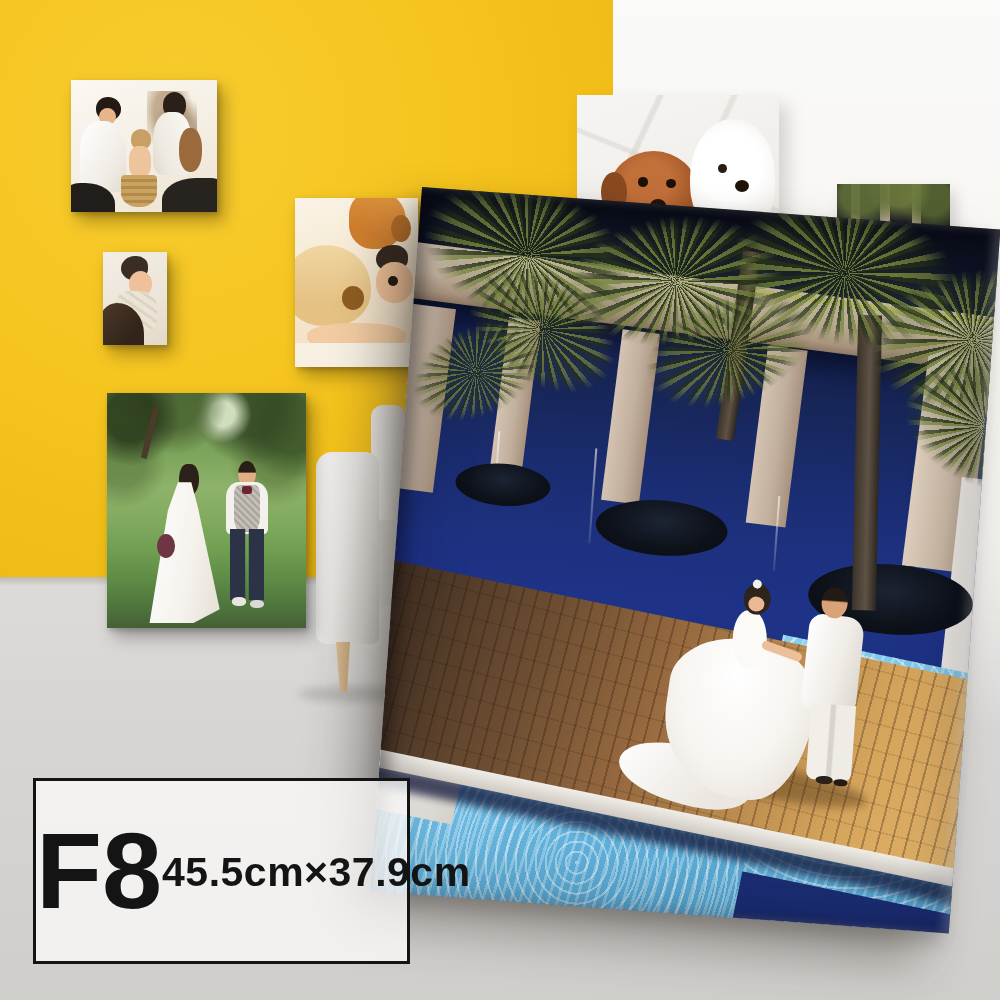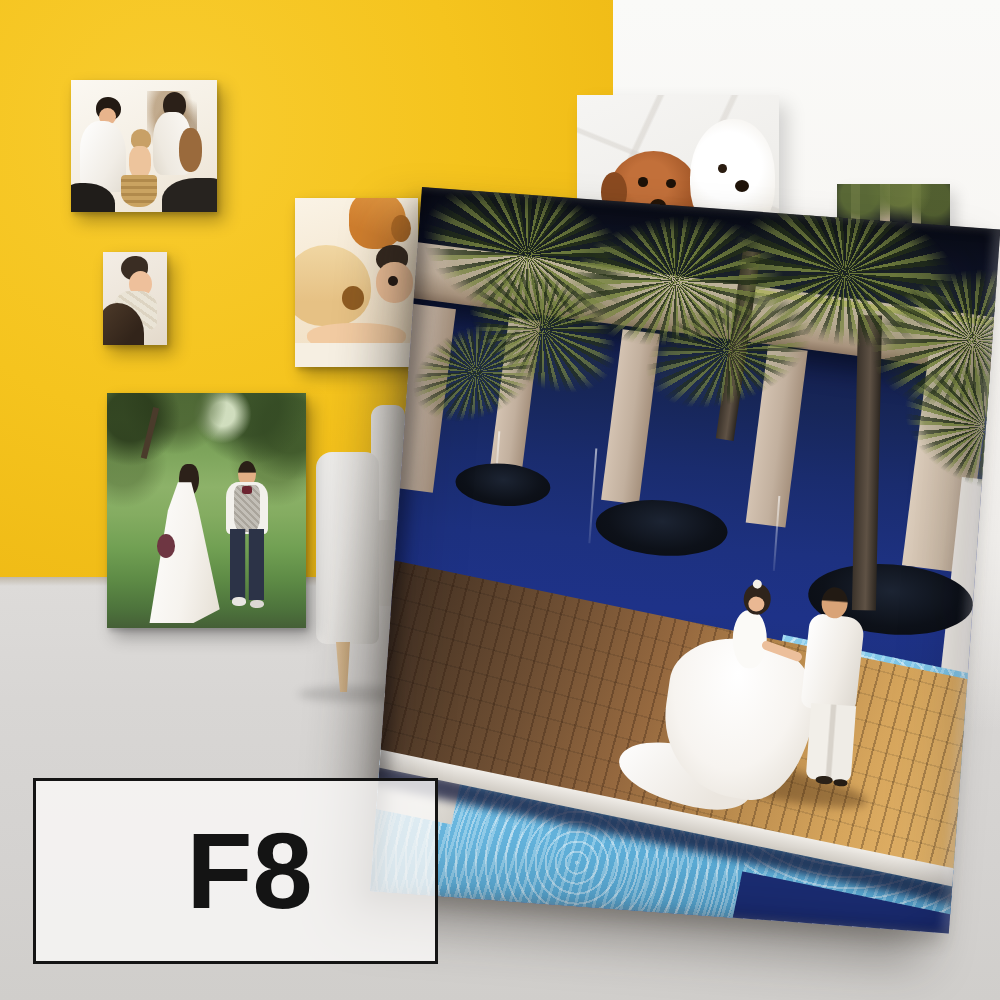--- a/index.html
+++ b/index.html
@@ -223,22 +223,22 @@
   .f6{left:198px;top:68px;width:240px;height:145px;transform:rotate(-25deg);opacity:.88;}
   .f7{left:462px;top:115px;width:235px;height:165px;transform:rotate(20deg);}
   .f8{left:-25px;top:118px;width:185px;height:125px;transform:rotate(-30deg);opacity:.85;}
   .bc-glaze{left:0;top:0;width:100%;height:100%;pointer-events:none;
     box-shadow:inset 0 0 70px rgba(0,0,18,.28),inset -7px 0 10px rgba(255,255,255,.22),inset 9px 0 14px rgba(0,0,0,.32);}
 
   
   .caption{left:35px;top:645px;color:var(--ink);font-weight:700;
     font-size:55px;line-height:1.12;letter-spacing:1px;}
   .size-box{left:33px;top:778px;width:371px;height:180px;border:3px solid var(--ink);
-    background:rgba(250,249,247,.80);display:flex;flex-direction:column;
-    align-items:center;justify-content:center;padding-left:28px;}
+    background:rgba(250,249,247,.80);display:flex;flex-direction:row;
+    align-items:center;}
   .size-code{color:var(--ink);font-weight:700;font-size:108px;line-height:1;}
   .size-dims{color:var(--ink);font-weight:700;font-size:41px;line-height:1;margin-top:2px;
     letter-spacing:.5px;}
 </style>
 </head>
 <body>
 
 <div class="scene">
 
   <div class="abs floor"></div>
@@ -359,15 +359,16 @@
     <div class="abs frond f7"></div>
     <div class="abs frond f8"></div>
     <div class="abs bc-glaze"></div>
   </div>
 
   <div class="abs caption">
   </div>
 
   <div class="abs size-box">
     <div class="size-code">F8</div>
+    <div class="size-dims">45.5cm×37.9cm</div>
   </div>
 
 </div>
 
 </body></html>

